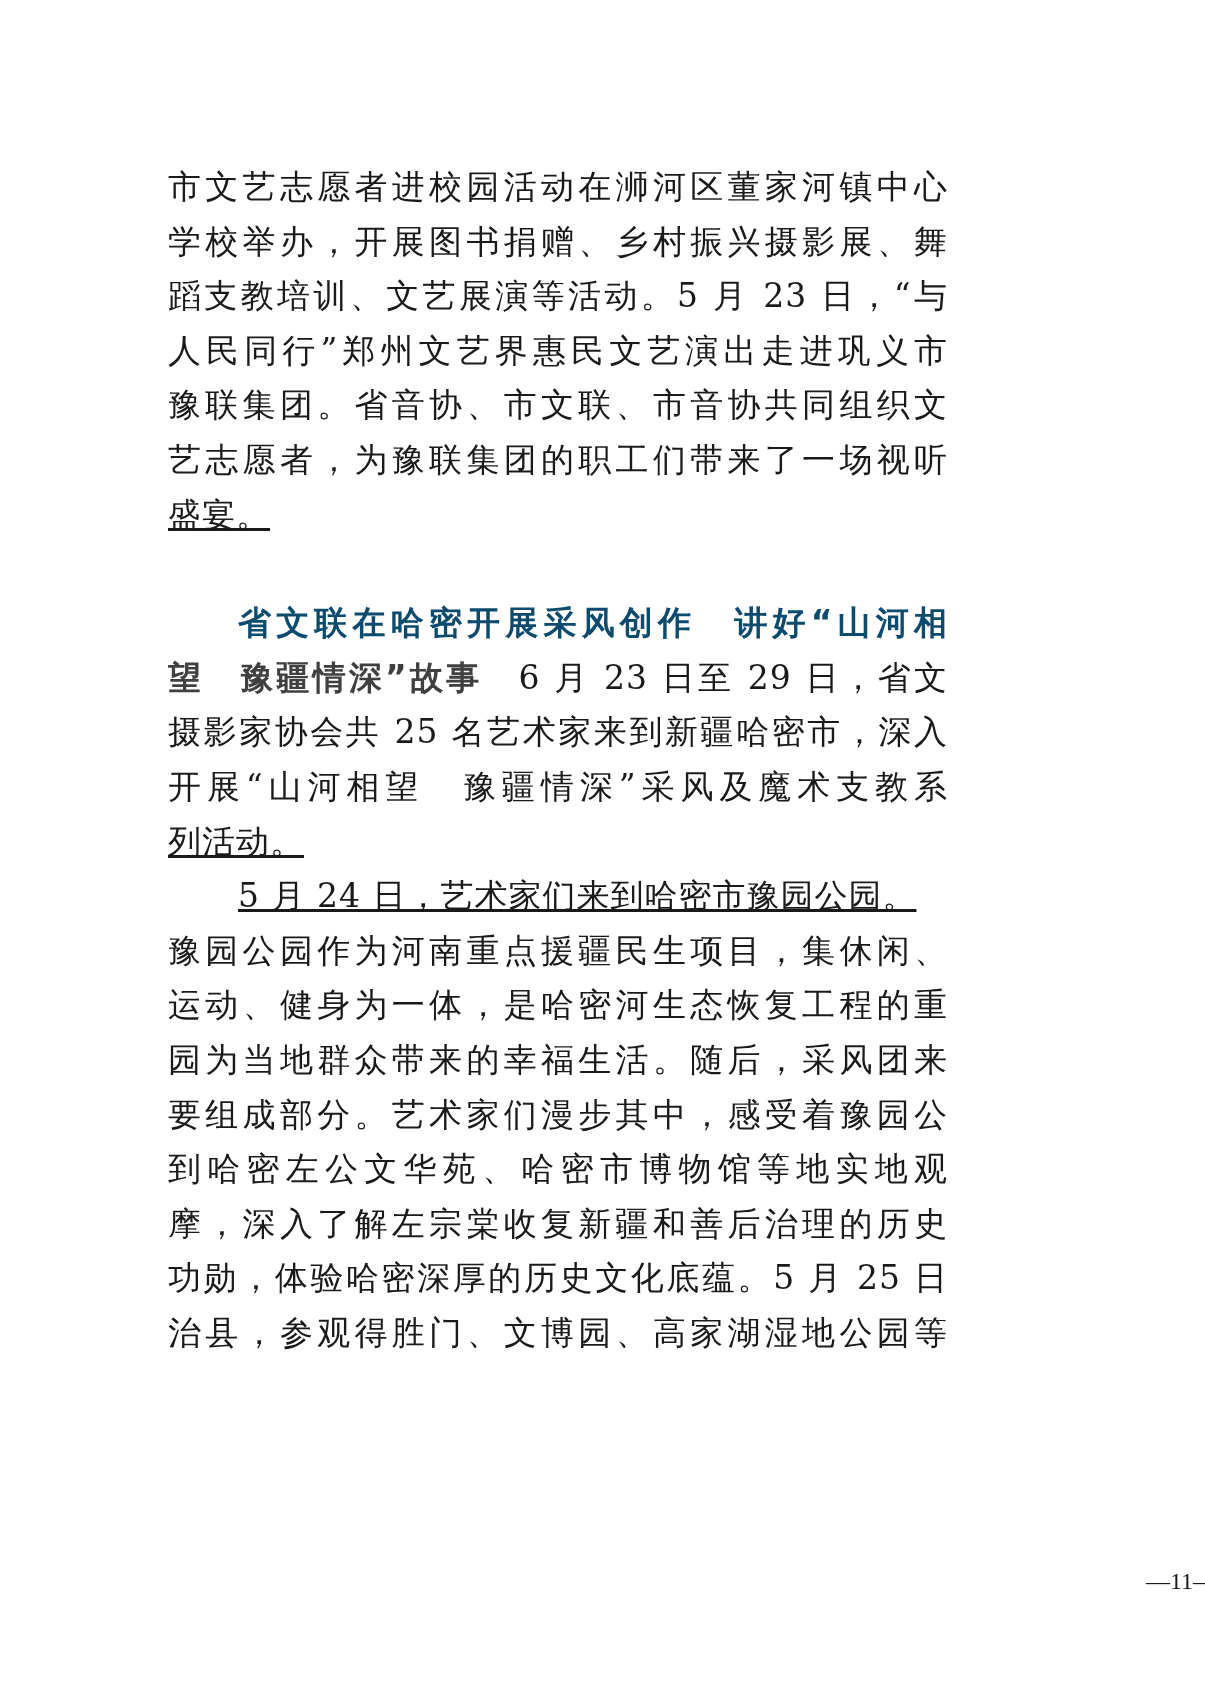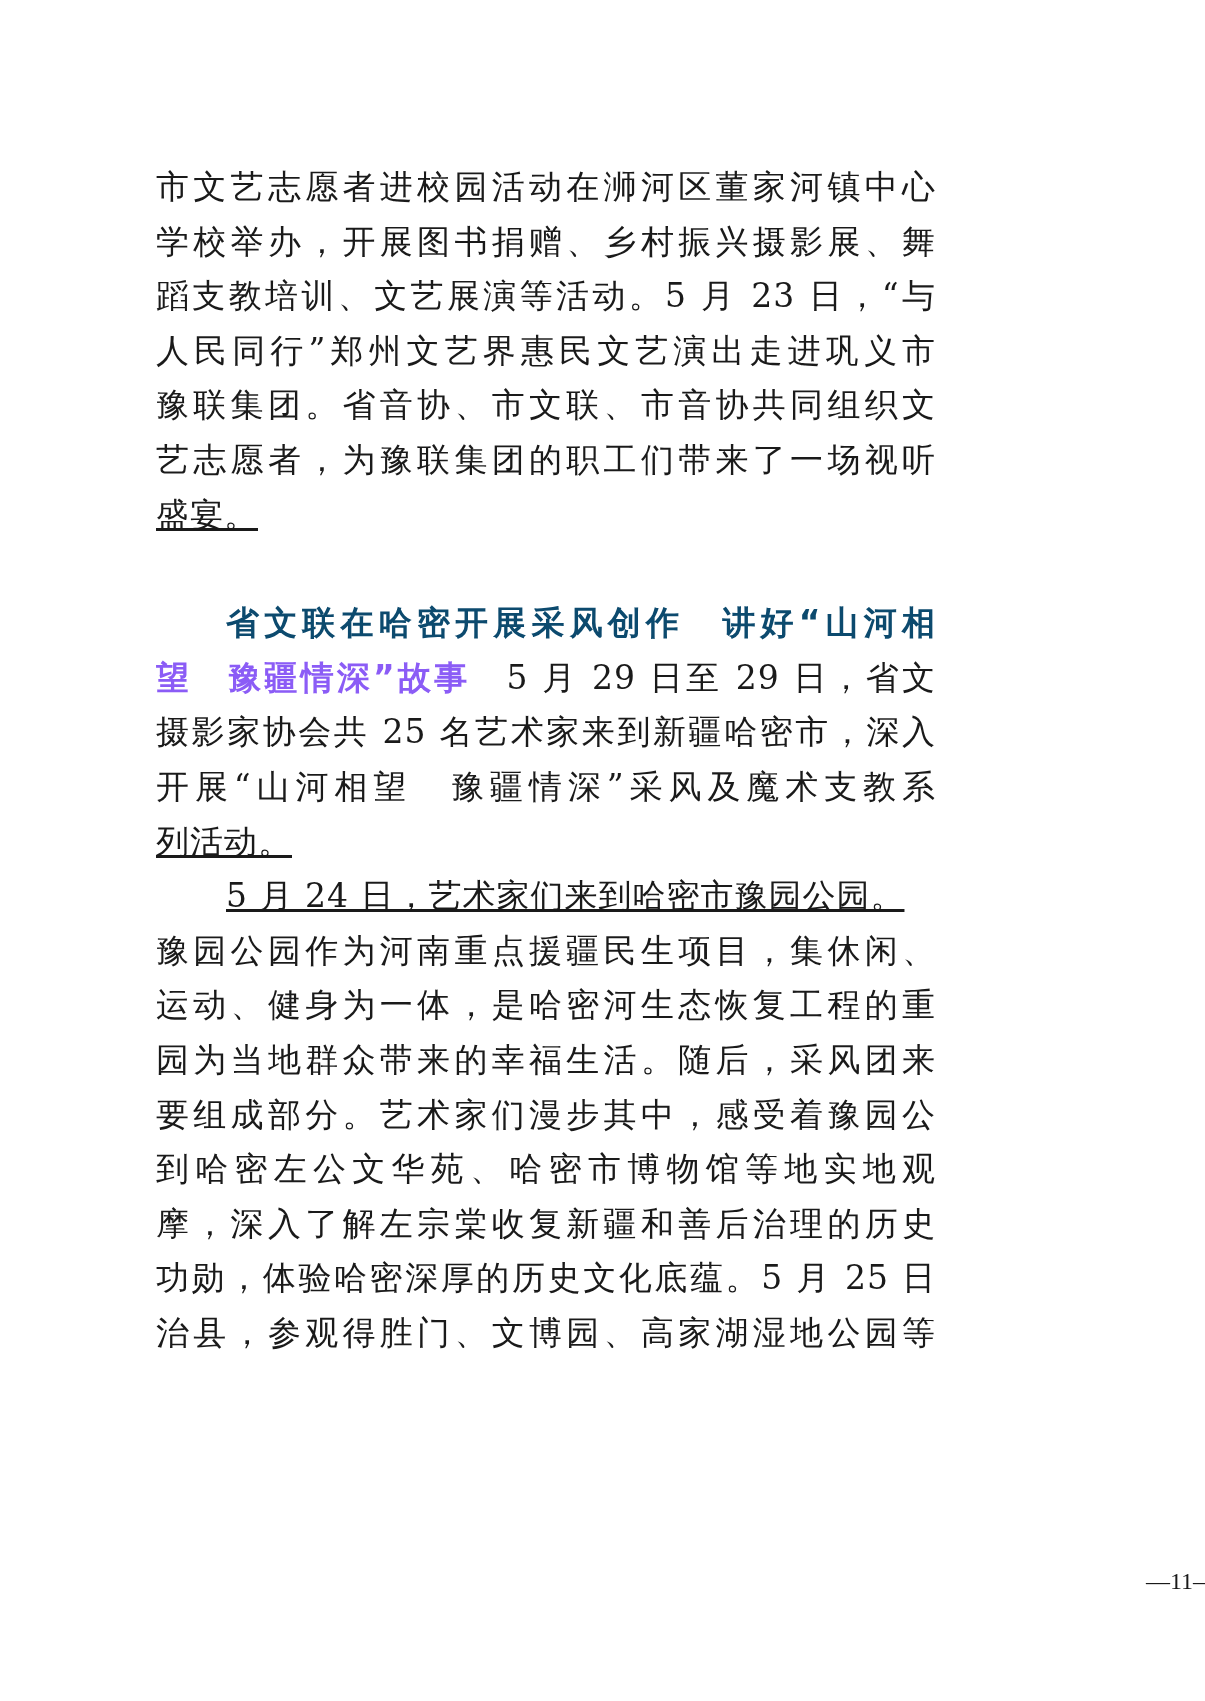--- a/index.html
+++ b/index.html
@@ -8,21 +8,21 @@
     background: #ffffff;
   }
   body {
     width: 1205px;
     height: 1701px;
     position: relative;
     overflow: hidden;
   }
   .page {
     position: absolute;
-    left: 156px;
+    left: 168px;
     top: 160px;
     width: 780px;
   }
   .line {
     height: 54.6px;
     line-height: 54.6px;
     font-family: "DejaVu Serif", "Liberation Serif", serif;
     font-size: 33px;
     color: #1a1a1a;
     white-space: nowrap;
@@ -41,21 +41,21 @@
     height: 54px;
   }
   .heading {
     font-family: "DejaVu Sans", "Liberation Sans", sans-serif;
     font-weight: bold;
     color: #0c4a6e;
   }
   .bold-inline {
     font-family: "DejaVu Sans", "Liberation Sans", sans-serif;
     font-weight: bold;
-    color: #8b5cf6;
+    color: #404040;
   }
   .footer {
     position: absolute;
     top: 1568px;
     left: 12px;
     width: 1205px;
     text-align: right;
     font-family: "Liberation Serif", serif;
     font-size: 24px;
     color: #1a1a1a;
@@ -70,21 +70,21 @@
   <div class="line">学校举办，开展图书捐赠、乡村振兴摄影展、舞</div>
   <div class="line">蹈支教培训、文艺展演等活动。5 月 23 日，“与</div>
   <div class="line">人民同行”郑州文艺界惠民文艺演出走进巩义市</div>
   <div class="line">豫联集团。省音协、市文联、市音协共同组织文</div>
   <div class="line">艺志愿者，为豫联集团的职工们带来了一场视听</div>
   <div class="line last">盛宴。</div>
 
   <div class="gap"></div>
 
   <div class="line indent heading">省文联在哈密开展采风创作　讲好“山河相</div>
-  <div class="line"><span class="bold-inline">望　豫疆情深”故事</span><span>　5 月 29 日至 29 日，省文</span></div>
+  <div class="line"><span class="bold-inline">望　豫疆情深”故事</span><span>　6 月 23 日至 29 日，省文</span></div>
   <div class="line">摄影家协会共 25 名艺术家来到新疆哈密市，深入</div>
   <div class="line">开展“山河相望　豫疆情深”采风及魔术支教系</div>
   <div class="line last">列活动。</div>
 
   <div class="line indent last">5 月 24 日，艺术家们来到哈密市豫园公园。</div>
   <div class="line">豫园公园作为河南重点援疆民生项目，集休闲、</div>
   <div class="line">运动、健身为一体，是哈密河生态恢复工程的重</div>
   <div class="line">园为当地群众带来的幸福生活。随后，采风团来</div>
   <div class="line">要组成部分。艺术家们漫步其中，感受着豫园公</div>
   <div class="line">到哈密左公文华苑、哈密市博物馆等地实地观</div>

